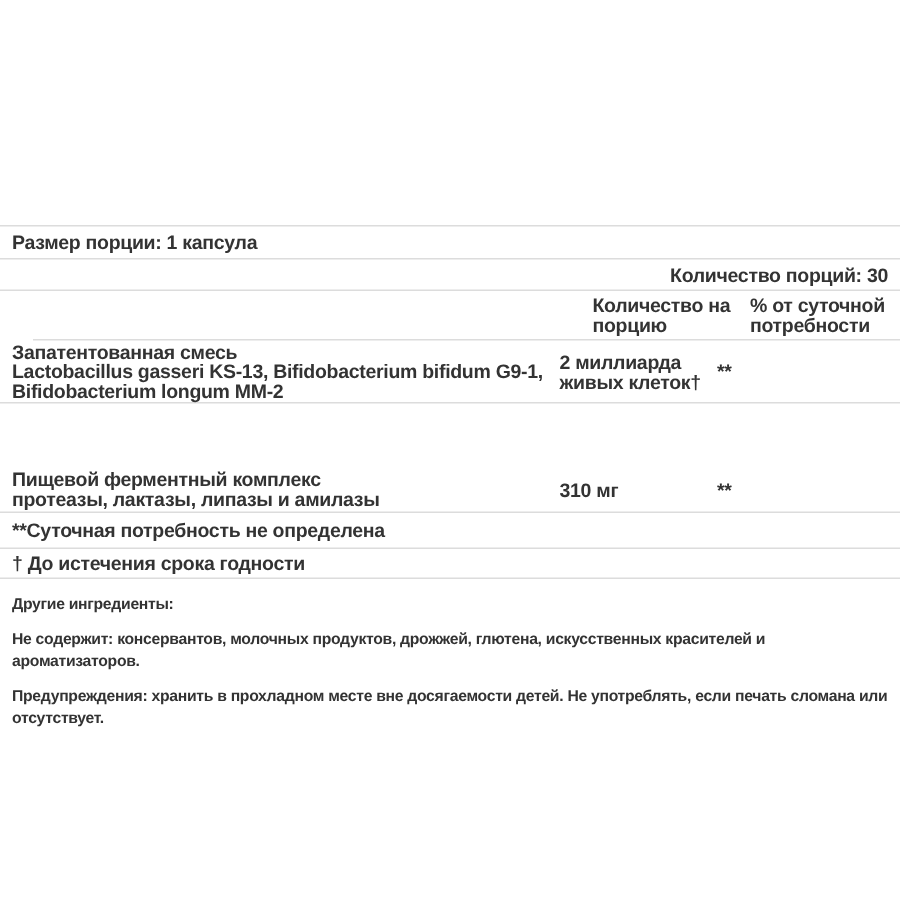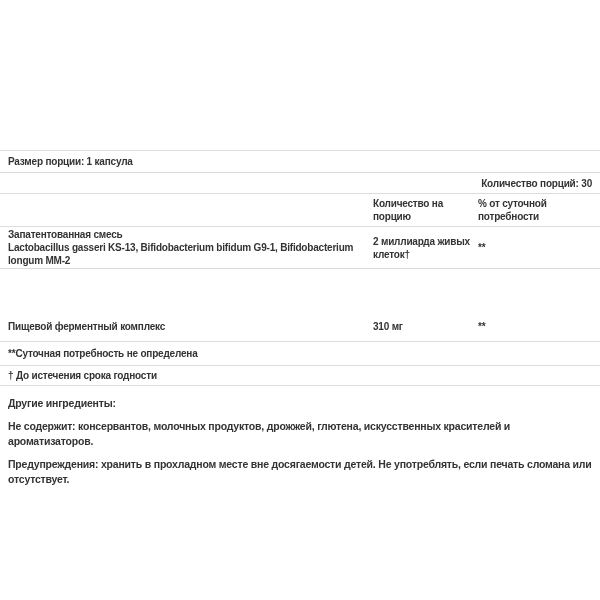--- a/index.html
+++ b/index.html
@@ -14,40 +14,40 @@
     font-weight: 700;
     color: #333333;
     letter-spacing: -0.2px;
     overflow: hidden;
   }
   .label-wrap {
     margin-top: 150px;
   }
   .facts-table {
     border-top: 1px solid #dcdcdc;
-    font-size: 10px;
+    font-size: 13px;
     line-height: 13px;
   }
   .row {
     border-bottom: 1px solid #dcdcdc;
     padding: 0 8px;
     box-sizing: border-box;
   }
   .row.single {
     display: flex;
     align-items: center;
   }
   .row.cols {
     display: grid;
     grid-template-columns: 365px 105px 1fr;
     align-items: center;
   }
   .r-serving   { min-height: 22px; }
   .r-servings  { min-height: 21px; justify-content: flex-end; }
-  .r-head      { min-height: 33px; }
+  .r-head      { min-height: 33px; margin-left: 22px; }
   .r-data-1    { min-height: 42px; }
   .r-data-2    { min-height: 31px; margin-top: 42px; }
   .r-foot-1    { min-height: 24px; }
   .r-foot-2    { min-height: 20px; }
   .cell-name { padding-right: 8px; }
   .cell-amount { padding-right: 4px; }
   .sections {
     margin-top: 10px;
     padding: 0 8px;
     font-size: 10.5px;
@@ -83,20 +83,21 @@
         <div>Запатентованная смесь</div>
         <div>Lactobacillus gasseri KS-13, Bifidobacterium bifidum G9-1, Bifidobacterium longum MM-2</div>
       </div>
       <div class="cell-amount">2 миллиарда живых клеток†</div>
       <div class="cell-dv">**</div>
     </div>
 
     <div class="row cols r-data-2">
       <div class="cell-name">
         <div>Пищевой ферментный комплекс</div>
+        <div>протеазы, лактазы, липазы и амилазы</div>
       </div>
       <div class="cell-amount">310 мг</div>
       <div class="cell-dv">**</div>
     </div>
 
     <div class="row single r-foot-1">
       <span>**Суточная потребность не определена</span>
     </div>
 
     <div class="row single r-foot-2">

